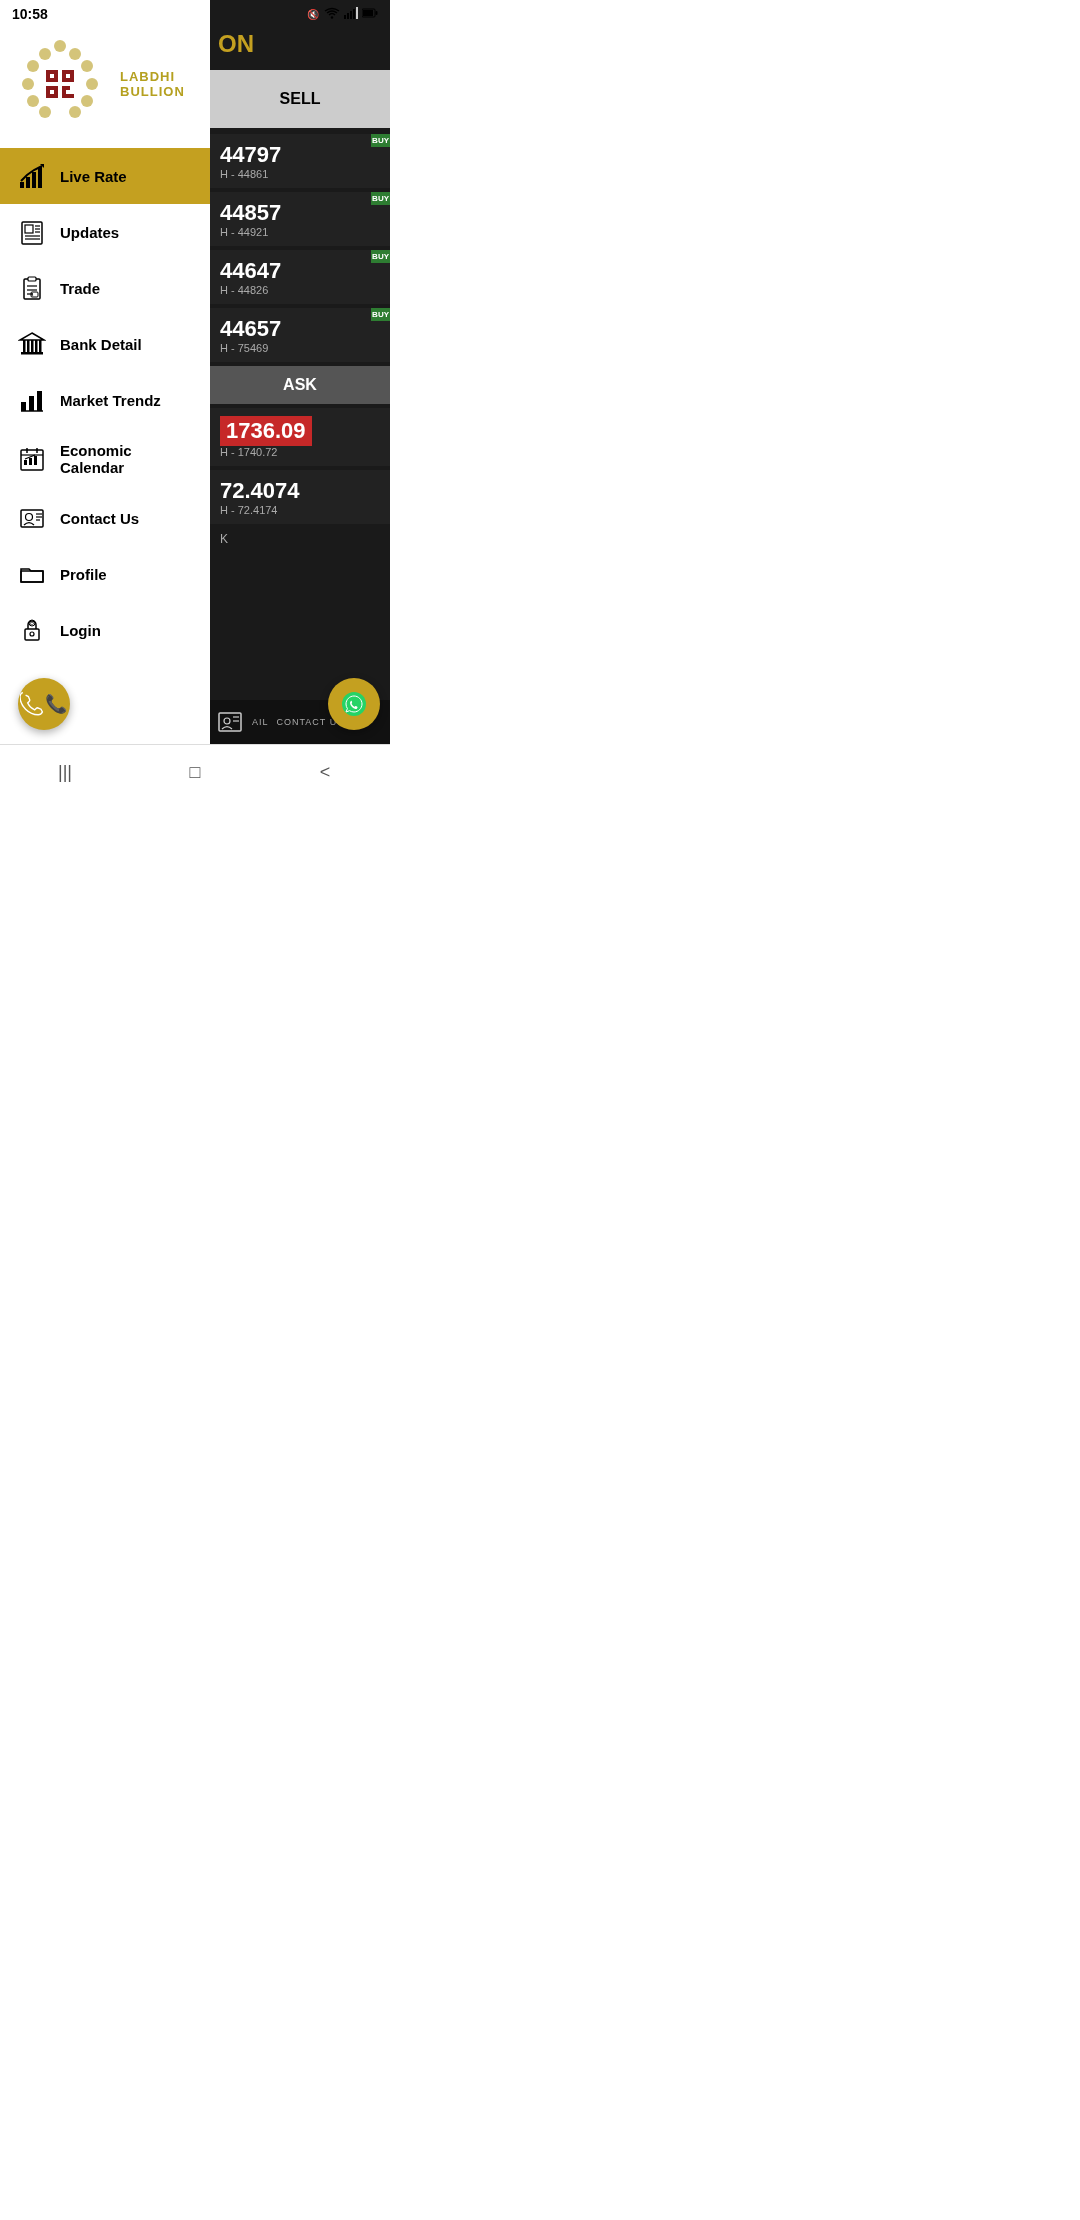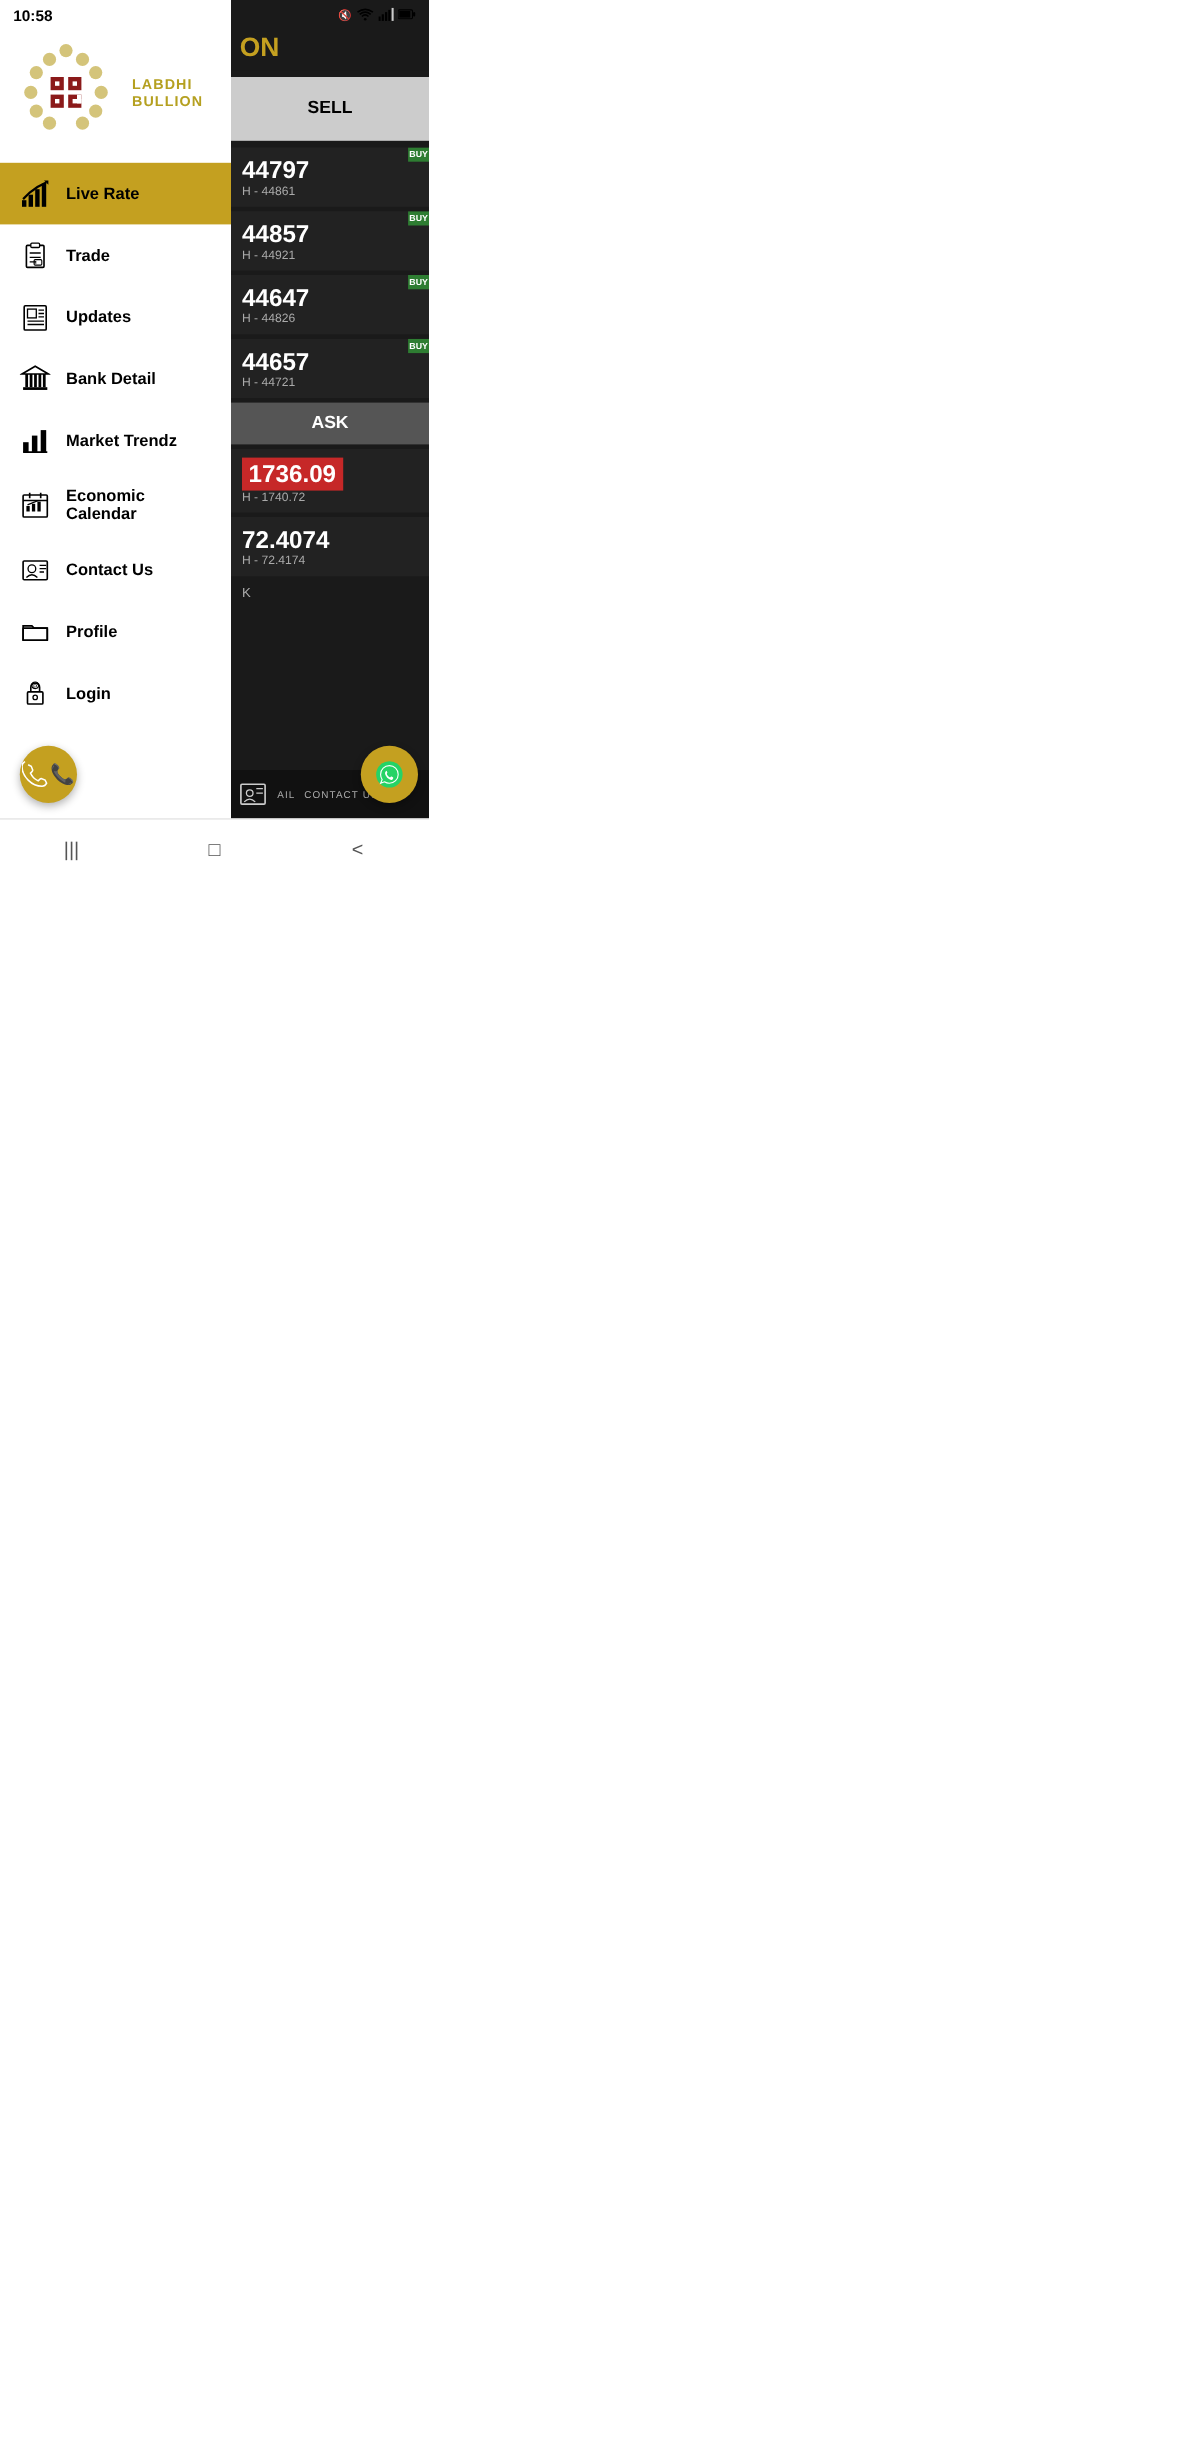--- a/index.html
+++ b/index.html
@@ -337,45 +337,45 @@
             <polyline points="3,19 9,13 16,8 24,4" stroke="#000" stroke-width="2" fill="none"></polyline>
             <polygon points="22,2 26,2 26,6" fill="#000"></polygon>
           </svg>
         </div>
         <span class="menu-label">Live Rate</span>
       </div>
 
       <div class="menu-item">
         <div class="menu-icon">
           <svg width="28" height="28" viewBox="0 0 28 28" fill="none">
+            <rect x="4" y="4" width="20" height="22" rx="1" stroke="#000" stroke-width="1.5" fill="none"></rect>
+            <rect x="7" y="7" width="8" height="8" stroke="#000" stroke-width="1.2" fill="none"></rect>
+            <line x1="17" y1="8" x2="22" y2="8" stroke="#000" stroke-width="1.2"></line>
+            <line x1="17" y1="11" x2="22" y2="11" stroke="#000" stroke-width="1.2"></line>
+            <line x1="17" y1="14" x2="22" y2="14" stroke="#000" stroke-width="1.2"></line>
+            <line x1="7" y1="18" x2="22" y2="18" stroke="#000" stroke-width="1.2"></line>
+            <line x1="7" y1="21" x2="22" y2="21" stroke="#000" stroke-width="1.2"></line>
+          </svg>
+        </div>
+        <span class="menu-label">Updates</span>
+      </div>
+
+      <div class="menu-item">
+        <div class="menu-icon">
+          <svg width="28" height="28" viewBox="0 0 28 28" fill="none">
             <rect x="6" y="5" width="16" height="20" rx="1" stroke="#000" stroke-width="1.5" fill="none"></rect>
             <rect x="10" y="3" width="8" height="4" rx="1" fill="#fff" stroke="#000" stroke-width="1.2"></rect>
             <line x1="9" y1="12" x2="19" y2="12" stroke="#000" stroke-width="1.2"></line>
             <line x1="9" y1="16" x2="19" y2="16" stroke="#000" stroke-width="1.2"></line>
             <line x1="9" y1="20" x2="15" y2="20" stroke="#000" stroke-width="1.2"></line>
             <rect x="13" y="18" width="7" height="5" rx="1" fill="none" stroke="#000" stroke-width="1"></rect>
             <text x="14" y="22" font-size="4" fill="#000" text-anchor="middle">$</text>
           </svg>
         </div>
         <span class="menu-label">Trade</span>
-      </div>
-
-      <div class="menu-item">
-        <div class="menu-icon">
-          <svg width="28" height="28" viewBox="0 0 28 28" fill="none">
-            <rect x="4" y="4" width="20" height="22" rx="1" stroke="#000" stroke-width="1.5" fill="none"></rect>
-            <rect x="7" y="7" width="8" height="8" stroke="#000" stroke-width="1.2" fill="none"></rect>
-            <line x1="17" y1="8" x2="22" y2="8" stroke="#000" stroke-width="1.2"></line>
-            <line x1="17" y1="11" x2="22" y2="11" stroke="#000" stroke-width="1.2"></line>
-            <line x1="17" y1="14" x2="22" y2="14" stroke="#000" stroke-width="1.2"></line>
-            <line x1="7" y1="18" x2="22" y2="18" stroke="#000" stroke-width="1.2"></line>
-            <line x1="7" y1="21" x2="22" y2="21" stroke="#000" stroke-width="1.2"></line>
-          </svg>
-        </div>
-        <span class="menu-label">Updates</span>
       </div>
 
       <div class="menu-item">
         <div class="menu-icon">
           <svg width="28" height="28" viewBox="0 0 28 28" fill="none">
             <polygon points="14,3 26,10 2,10" fill="none" stroke="#000" stroke-width="1.5"></polygon>
             <rect x="5" y="10" width="2.5" height="12" fill="#000"></rect>
             <rect x="9" y="10" width="2.5" height="12" fill="#000"></rect>
             <rect x="13" y="10" width="2.5" height="12" fill="#000"></rect>
             <rect x="17" y="10" width="2.5" height="12" fill="#000"></rect>
@@ -475,21 +475,21 @@
 
     <div class="price-card">
       <div class="buy-badge">BUY</div>
       <div class="price-main">44647</div>
       <div class="price-sub">H - 44826</div>
     </div>
 
     <div class="price-card">
       <div class="buy-badge">BUY</div>
       <div class="price-main">44657</div>
-      <div class="price-sub">H - 44721</div>
+      <div class="price-sub">H - 75469</div>
     </div>
 
     <div class="ask-btn">ASK</div>
 
     <div class="price-card">
       <div class="price-main" style="background:#c62828; color:#fff; display:inline-block; padding:2px 6px;">1736.09</div>
       <div class="price-sub">H - 1740.72</div>
     </div>
 
     <div class="price-card">

